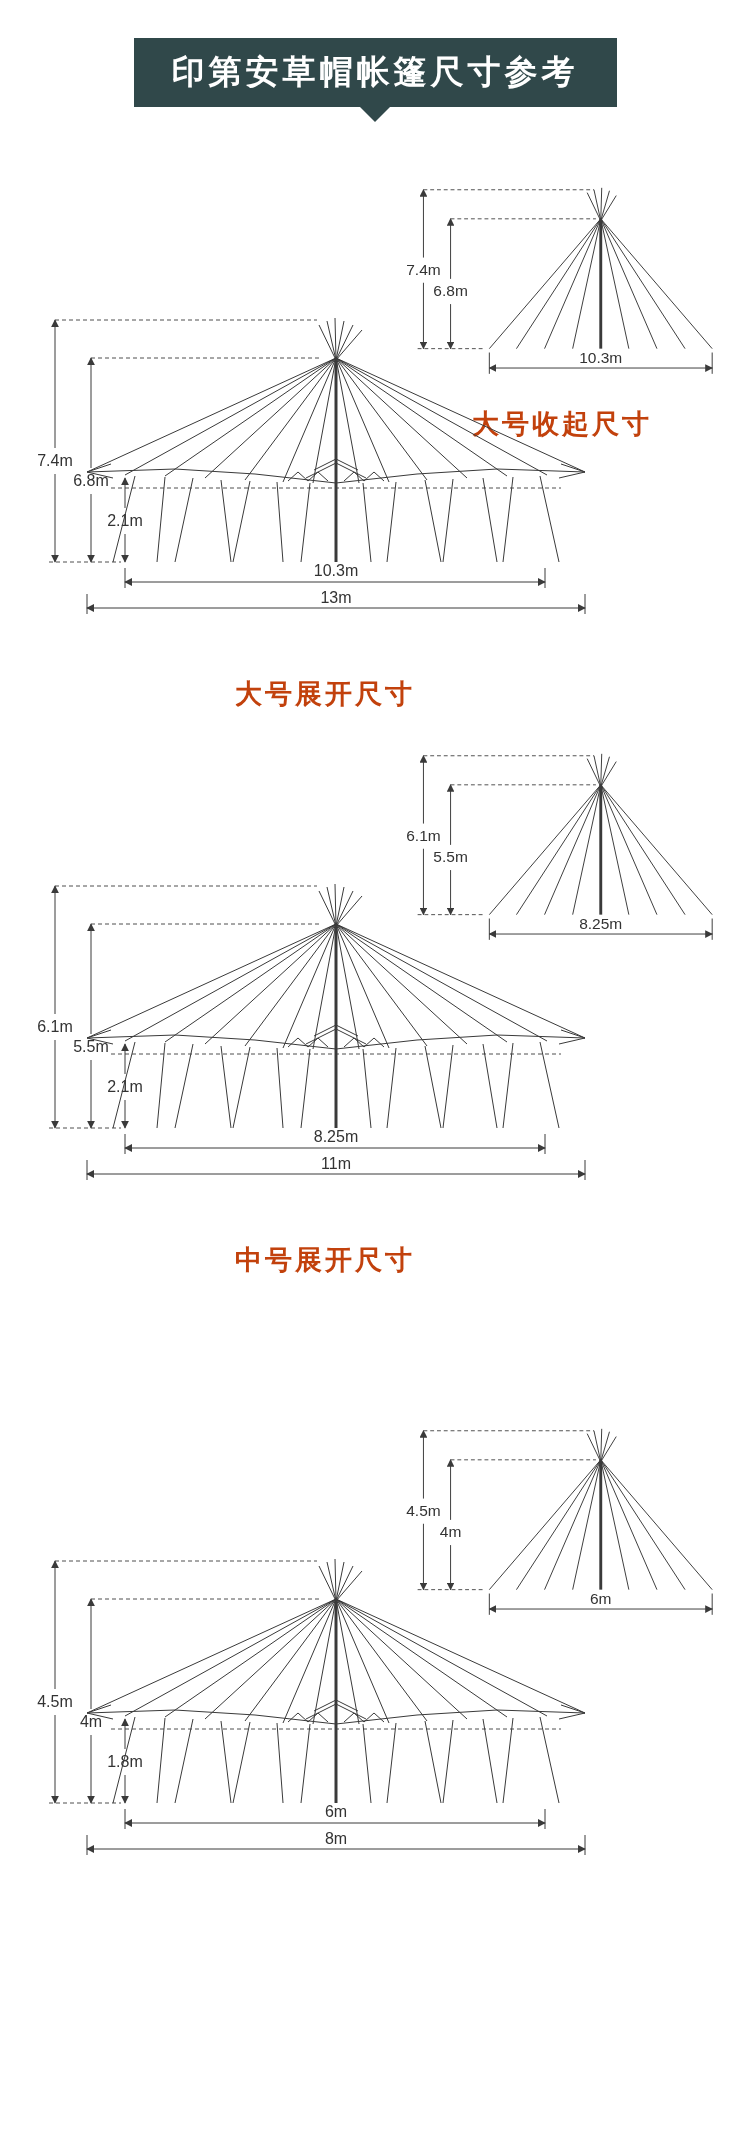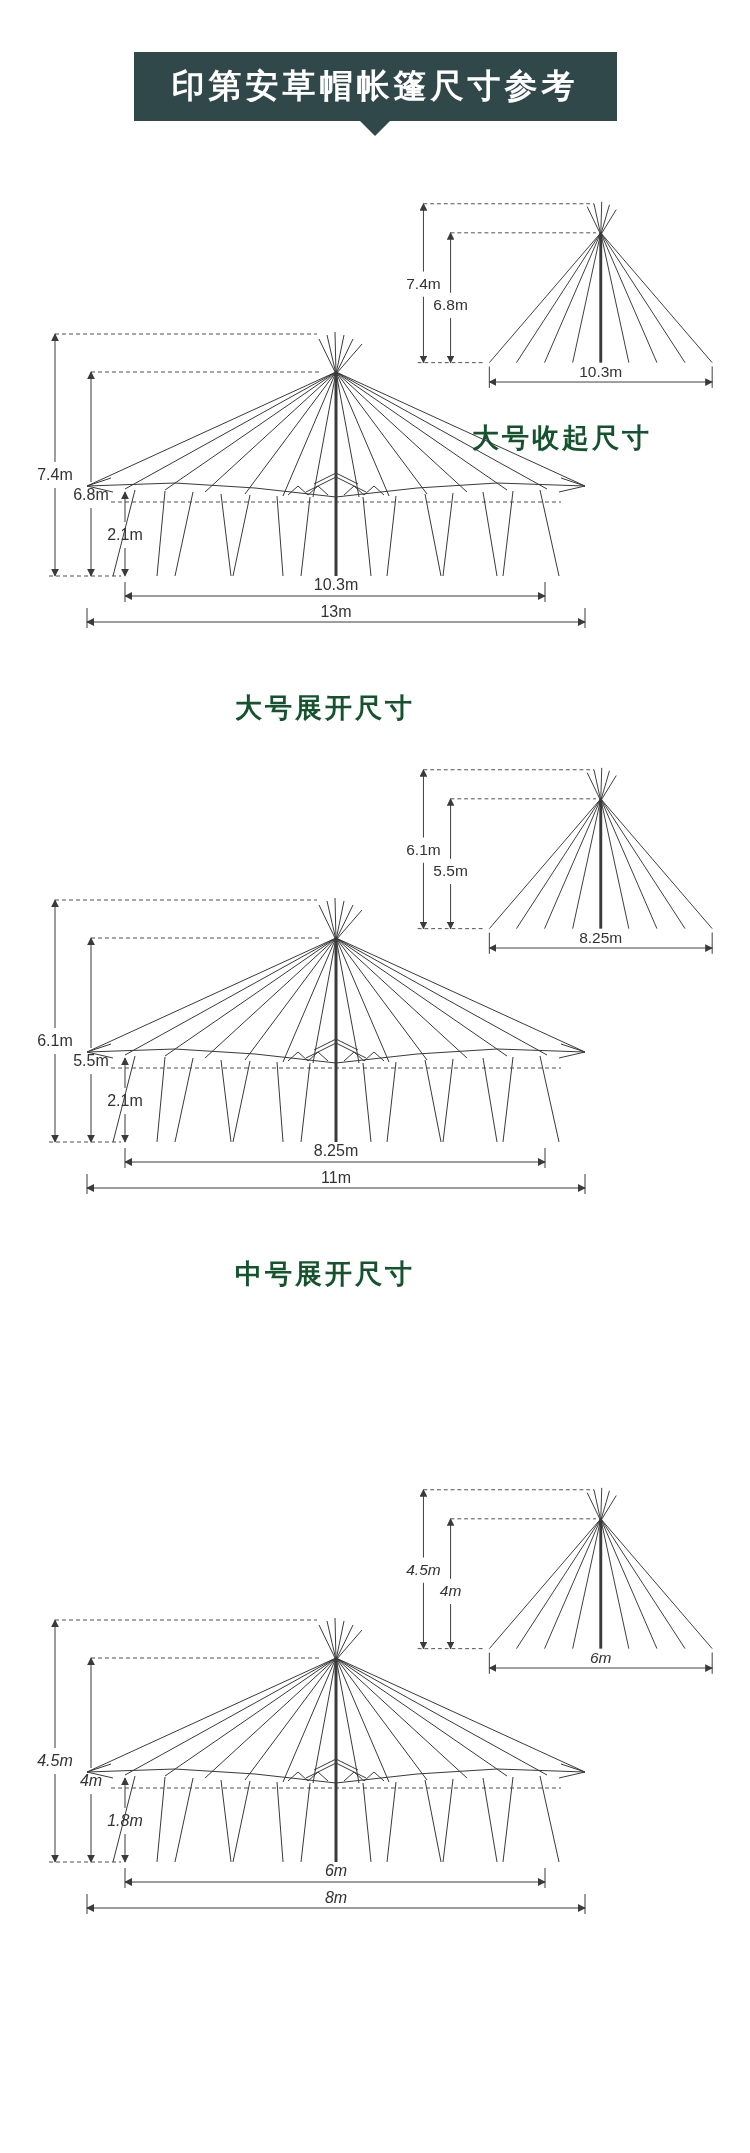--- a/index.html
+++ b/index.html
@@ -3,39 +3,39 @@
 <meta charset="utf-8">
 <style>
   :root{
     --header-bg:#30484a;
     --line:#3a3a3a;
     --text:#333333;
     --footer-text:#bdbdbd;
   }
   *{box-sizing:border-box;margin:0;padding:0;}
   body{background:#ffffff;font-family:"Liberation Sans",sans-serif;}
-  .page{position:relative;width:750px;height:2053px;margin:16px auto;background:#ffffff;overflow:hidden;}
+  .page{position:relative;width:750px;height:2053px;margin:2px auto;background:#ffffff;overflow:hidden;}
 
   
   .header{position:absolute;top:36px;left:0;width:100%;text-align:center;}
   .banner{display:inline-block;background:var(--header-bg);color:#ffffff;
           font-size:33px;font-weight:700;letter-spacing:4px;padding:12px 38px;}
   .banner-arrow{width:0;height:0;margin:0 auto;
           border-left:15px solid transparent;border-right:15px solid transparent;
           border-top:15px solid var(--header-bg);}
 
   
   .section{position:absolute;left:0;width:750px;height:600px;}
   #sections .section:nth-of-type(1){top:180px;}
   #sections .section:nth-of-type(2){top:746px;}
-  #sections .section:nth-of-type(3){top:1466px;font-style:italic;}
+  #sections .section:nth-of-type(3){top:1421px;}
 
   .folded-wrap{position:absolute;top:0;right:28px;width:320px;text-align:center;}
   .expanded-wrap{position:absolute;top:130px;left:25px;width:600px;text-align:center;}
-  .cap{font-size:27px;font-weight:700;color:#14532d;letter-spacing:3px;}
+  .cap{font-size:27px;font-weight:700;color:#c2410c;letter-spacing:3px;}
   .folded-wrap .cap{margin-top:6px;}
   .expanded-wrap .cap{margin-top:14px;text-align:center;}
 
   
   svg{display:block;margin:0 auto;}
   .stroke path,.stroke line{stroke:var(--line);stroke-width:1;fill:none;}
   .stroke .pole{stroke-width:3;}
   .stroke .dash{stroke-dasharray:4 3;stroke-width:0.9;}
   .a-start{marker-start:url(#ah);}
   .a-end{marker-end:url(#ah);}

